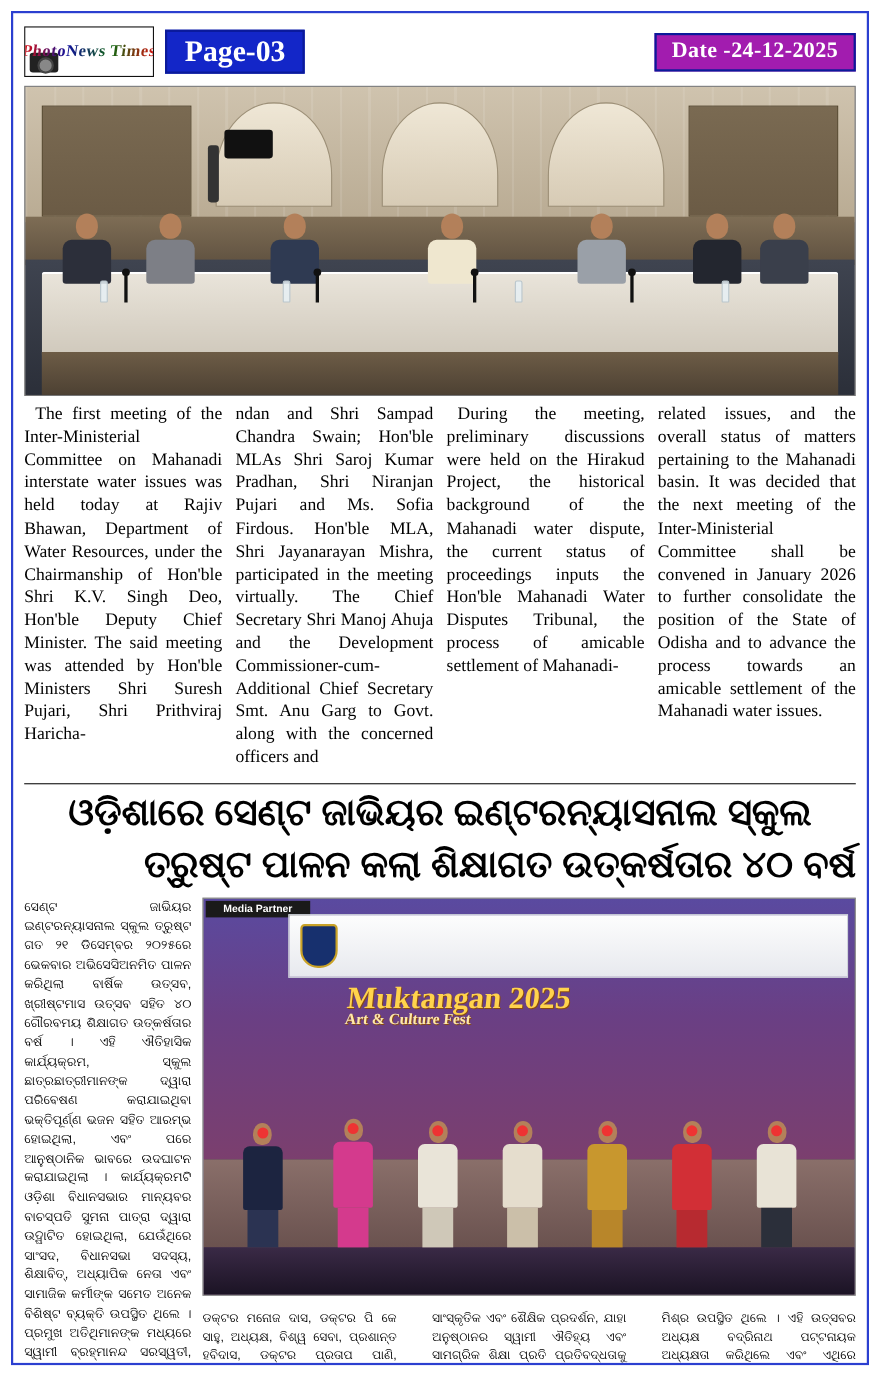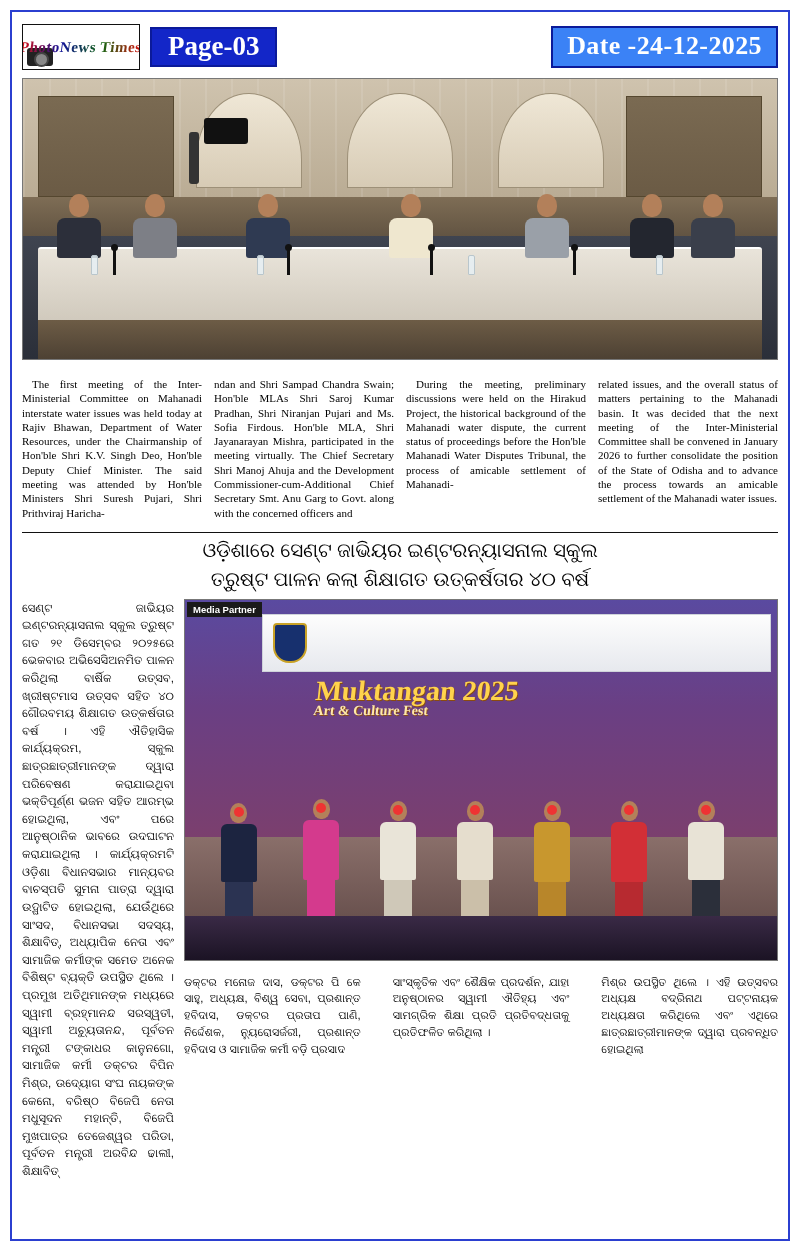--- a/index.html
+++ b/index.html
@@ -77,24 +77,24 @@
     font-weight:bold;
     font-size:27px;
     font-family:"Liberation Serif", serif;
     padding:3px 16px 5px;
     border:2px solid #0b1a9a;
     line-height:1.05;
     margin-left:10px;
   }
   .spacer { flex:1; }
   .date-badge {
-    background:#3b82f6;
+    background:#a21caf;
     color:#fff;
     font-weight:bold;
-    font-size:26px;
+    font-size:20px;
     font-family:"Liberation Serif", serif;
     padding:4px 14px 6px;
     border:2px solid #0b1a9a;
     line-height:1.05;
     letter-spacing:0.4px;
   }
 
   
   .headline {
     text-align:center;
@@ -180,42 +180,42 @@
   }
 
   
   .cols4 {
     display:grid;
     grid-template-columns:repeat(4,1fr);
     column-gap:12px;
     margin-top:7px;
   }
   .cols4 p {
-    margin:10px 0 6px 0;
-    font-family:"Liberation Serif", serif;
-    font-size:11px;
+    margin:0 0 6px 0;
+    font-family:"Liberation Serif", serif;
+    font-size:16px;
     line-height:1.30;
     text-align:justify;
     text-justify:inter-word;
     hyphens:auto;
   }
   .cols4 p.indent { text-indent:10px; }
 
   .rule {
     border:0;
     border-top:1px solid #111;
     margin:6px 0 4px;
   }
 
   
   .od-headline {
     text-align:center;
     font-family:"Liberation Sans", sans-serif;
-    font-weight:normal;
-    font-size:20px;
+    font-weight:bold;
+    font-size:34px;
     line-height:1.34;
     margin:4px 0 6px;
     letter-spacing:-0.2px;
   }
 
   
   .lower {
     display:grid;
     grid-template-columns:152px 1fr;
     column-gap:10px;
@@ -266,21 +266,21 @@
     text-shadow:1px 1px 0 #8a4b10;
     white-space:nowrap;
     transform:skewX(-6deg);
   }
   .p2-fest small{font-size:14px;color:#ffe9a8;display:block;margin-top:-4px;}
   .p2-media{
     position:absolute;left:2px;top:2px;
     background:#1a1a1a;color:#fff;
     font-family:"Liberation Sans",sans-serif;
     font-size:9.5px;font-weight:bold;
-    padding:2px 6px;
+    padding:2px 16px;
   }
   .p2-stage{
     position:absolute;left:0;bottom:0;width:100%;height:12%;
     background:linear-gradient(#3a2a46,#1b1324);
   }
   .p2-floor{
     position:absolute;left:0;top:66%;width:100%;height:22%;
     background:linear-gradient(#8a6f6a,#6a524f);
   }
   .fig{
@@ -383,31 +383,31 @@
     </div>
 
     <div class="cols4">
       <div>
         <p class="indent">The first meeting of the Inter-Ministerial Committee on Mahanadi interstate water issues was held today at Rajiv Bhawan, Department of Water Resources, under the Chairmanship of Hon'ble Shri K.V. Singh Deo, Hon'ble Deputy Chief Minister. The said meeting was attended by Hon'ble Ministers Shri Suresh Pujari, Shri Prithviraj Haricha-</p>
       </div>
       <div>
         <p>ndan and Shri Sampad Chandra Swain; Hon'ble MLAs Shri Saroj Kumar Pradhan, Shri Niranjan Pujari and Ms. Sofia Firdous. Hon'ble MLA, Shri Jayanarayan Mishra, participated in the meeting virtually. The Chief Secretary Shri Manoj Ahuja and the Development Commissioner-cum-Additional Chief Secretary Smt. Anu Garg to Govt. along with the concerned officers and</p>
       </div>
       <div>
-        <p class="indent">During the meeting, preliminary discussions were held on the Hirakud Project, the historical background of the Mahanadi water dispute, the current status of proceedings before the Hon'ble Mahanadi Water Disputes Tribunal, the process of amicable settlement of Mahanadi-</p>
+        <p class="indent">During the meeting, preliminary discussions were held on the Hirakud Project, the historical background of the Mahanadi water dispute, the current status of proceedings inputs the Hon'ble Mahanadi Water Disputes Tribunal, the process of amicable settlement of Mahanadi-</p>
       </div>
       <div>
         <p>related issues, and the overall status of matters pertaining to the Mahanadi basin. It was decided that the next meeting of the Inter-Ministerial Committee shall be convened in January 2026 to further consolidate the position of the State of Odisha and to advance the process towards an amicable settlement of the Mahanadi water issues.</p>
       </div>
     </div>
 
     <hr class="rule">
 
     <div class="od-headline">ଓଡ଼ିଶାରେ ସେଣ୍ଟ ଜାଭିୟର ଇଣ୍ଟରନ୍ୟାସନାଲ ସ୍କୁଲ</div>
-    <div class="od-headline" style="margin-top:-4px;">ତ୍ରୁଷ୍ଟ ପାଳନ କଲା ଶିକ୍ଷାଗତ ଉତ୍କର୍ଷତାର ୪୦ ବର୍ଷ</div>
+    <div class="od-headline" style="margin-top:-4px;text-align:right;">ତ୍ରୁଷ୍ଟ ପାଳନ କଲା ଶିକ୍ଷାଗତ ଉତ୍କର୍ଷତାର ୪୦ ବର୍ଷ</div>
 
     <div class="lower">
       <div class="od-col">
         <p>ସେଣ୍ଟ ଜାଭିୟର ଇଣ୍ଟରନ୍ୟାସନାଲ ସ୍କୁଲ ତ୍ରୁଷ୍ଟ ଗତ ୨୧ ଡିସେମ୍ବର ୨୦୨୫ରେ ଭେକବାର ଅଭିସେସିଅନମିତ ପାଳନ କରିଥିଲା ବାର୍ଷିକ ଉତ୍ସବ, ଖ୍ରୀଷ୍ଟମାସ ଉତ୍ସବ ସହିତ ୪୦ ଗୌରବମୟ ଶିକ୍ଷାଗତ ଉତ୍କର୍ଷତାର ବର୍ଷ । ଏହି ଐତିହାସିକ କାର୍ଯ୍ୟକ୍ରମ, ସ୍କୁଲ ଛାତ୍ରଛାତ୍ରୀମାନଙ୍କ ଦ୍ୱାରା ପରିବେଷଣ କରାଯାଇଥିବା ଭକ୍ତିପୂର୍ଣ୍ଣ ଭଜନ ସହିତ ଆରମ୍ଭ ହୋଇଥିଲା, ଏବଂ ପରେ ଆନୁଷ୍ଠାନିକ ଭାବରେ ଉଦଘାଟନ କରାଯାଇଥିଲା । କାର୍ଯ୍ୟକ୍ରମଟି ଓଡ଼ିଶା ବିଧାନସଭାର ମାନ୍ୟବର ବାଚସ୍ପତି ସୁମନା ପାତ୍ରା ଦ୍ୱାରା ଉଦ୍ଘାଟିତ ହୋଇଥିଲା, ଯେଉଁଥିରେ ସାଂସଦ, ବିଧାନସଭା ସଦସ୍ୟ, ଶିକ୍ଷାବିତ୍, ଅଧ୍ୟାପିକ ନେତା ଏବଂ ସାମାଜିକ କର୍ମୀଙ୍କ ସମେତ ଅନେକ ବିଶିଷ୍ଟ ବ୍ୟକ୍ତି ଉପସ୍ଥିତ ଥିଲେ । ପ୍ରମୁଖ ଅତିଥିମାନଙ୍କ ମଧ୍ୟରେ ସ୍ୱାମୀ ବ୍ରହ୍ମାନନ୍ଦ ସରସ୍ୱତୀ, ସ୍ୱାମୀ ଅଚ୍ୟୁତାନନ୍ଦ, ପୂର୍ବତନ ମନ୍ତ୍ରୀ ଟଙ୍କାଧର କାନୁନଗୋ, ସାମାଜିକ କର୍ମୀ ଡକ୍ଟର ବିପିନ ମିଶ୍ର, ଉଦ୍ୟୋଗ ସଂଘ ନାୟକଙ୍କ କେନୋ, ବରିଷ୍ଠ ବିଜେପି ନେତା ମଧୁସୂଦନ ମହାନ୍ତି, ବିଜେପି ମୁଖପାତ୍ର ତେଜେଶ୍ୱର ପରିଡା, ପୂର୍ବତନ ମନ୍ତ୍ରୀ ଅରବିନ୍ଦ ଢାଲୀ, ଶିକ୍ଷାବିତ୍</p>
       </div>
 
       <div>
         <div class="photo2">
           <div class="p2-backdrop"></div>
           <div class="p2-media">Media Partner</div>

